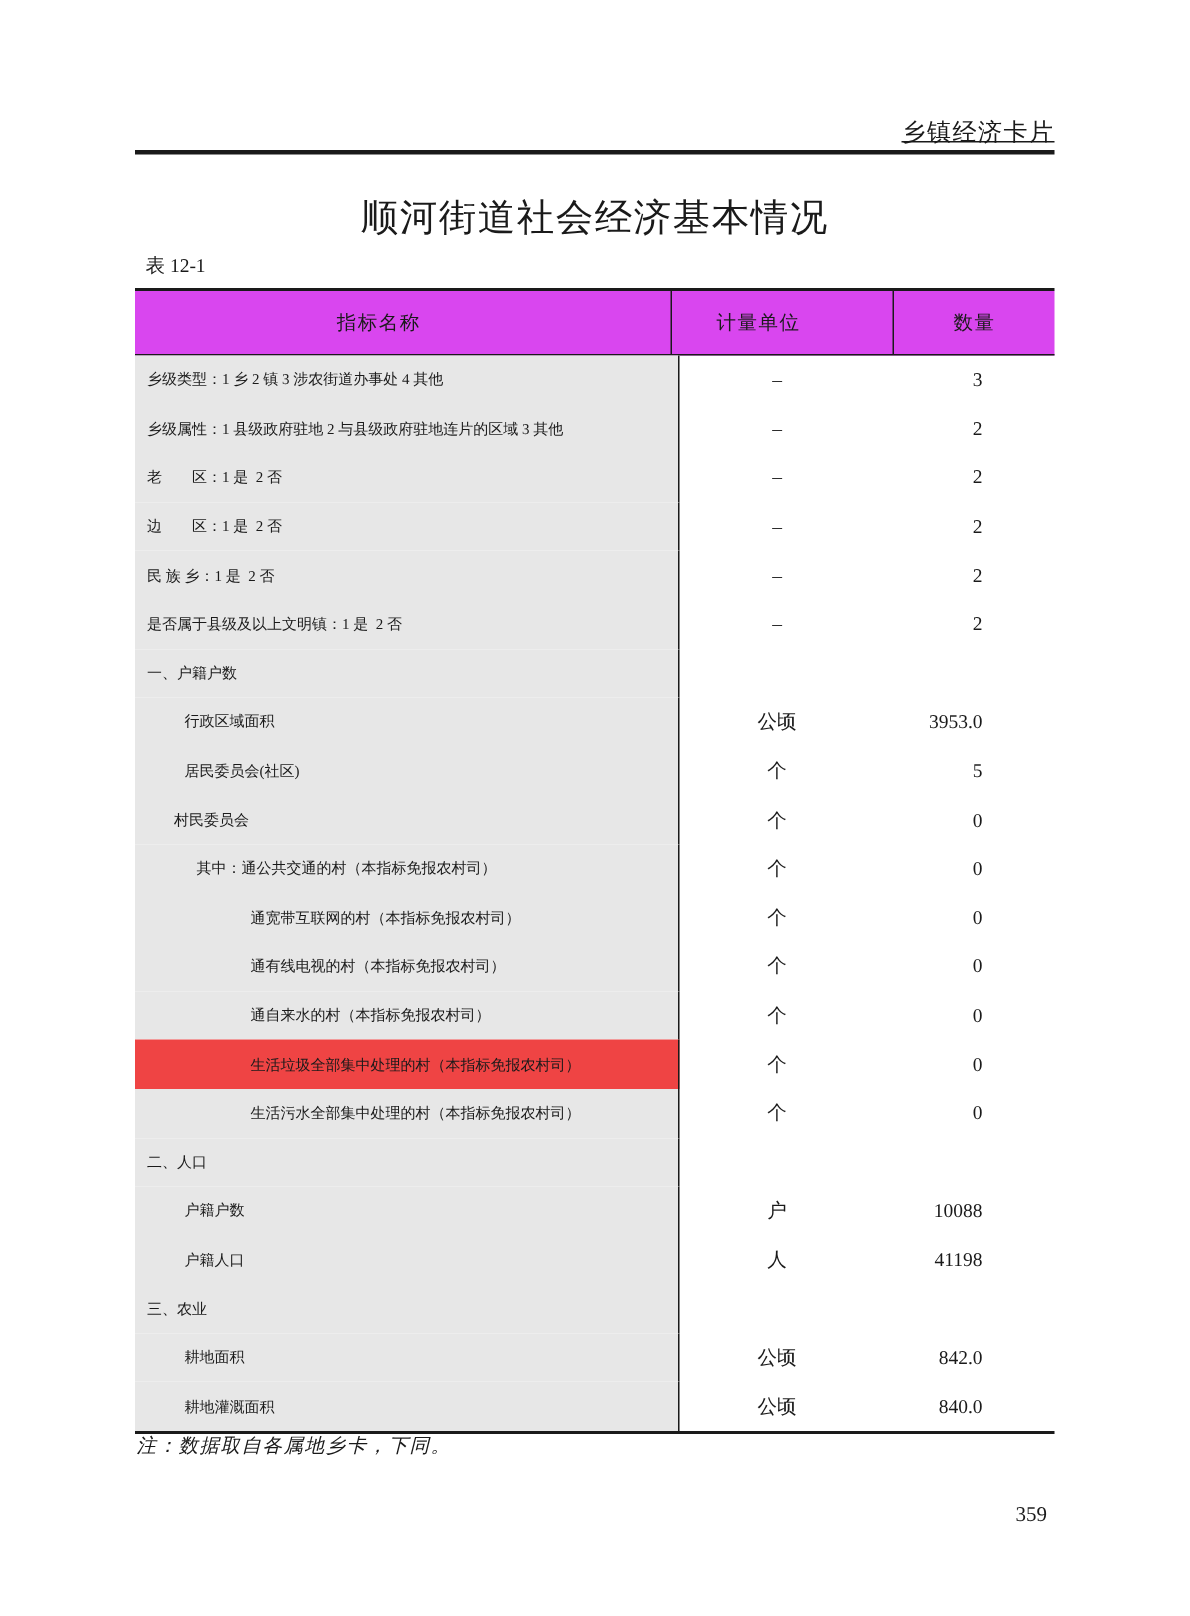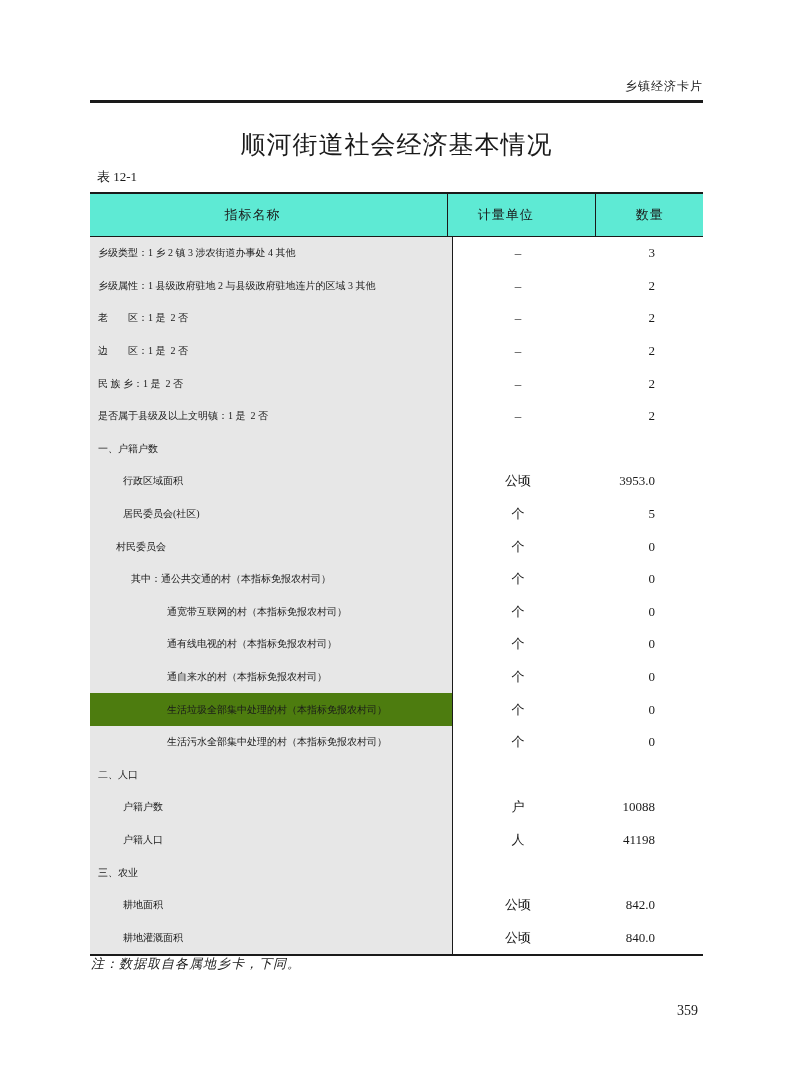--- a/index.html
+++ b/index.html
@@ -14,22 +14,23 @@
     height: 1077px;
     background: #ffffff;
     overflow: hidden;
   }
   .running-head {
     position: absolute;
     top: 78px;
     left: 90px;
     width: 613px;
     text-align: right;
-    font-size: 12px;
-    letter-spacing: 1px;
+    font-size: 16px;
+    letter-spacing: 1px;
+    text-decoration: underline;
   }
   .head-rule {
     position: absolute;
     top: 100px;
     left: 90px;
     width: 613px;
     height: 3px;
     background: #1a1a1a;
   }
   .doc-title {
@@ -127,21 +128,21 @@
 
   <div class="running-head">乡镇经济卡片</div>
 
   <div class="head-rule"></div>
 
   <h1 class="doc-title">顺河街道社会经济基本情况</h1>
 
   <div class="table-label">表 12-1</div>
 
   <div class="stat-table">
-    <div class="thead" style="background: #5eead4; gap: 32px;">
+    <div class="thead" style="background: #d946ef; gap: 32px;">
       <div class="hcell h-name">指标名称</div>
       <div class="hcell h-unit">计量单位</div>
       <div class="hcell h-qty">数量</div>
     </div>
     <div class="tbody" id="table-body">
   <div class="trow">
     <div class="cell name lvl-0" style="background: rgb(231, 231, 231);">乡级类型：1 乡 2 镇 3 涉农街道办事处 4 其他</div>
     <div class="cell unit">–</div>
     <div class="cell qty">3</div>
   </div>
@@ -218,21 +219,21 @@
     <div class="cell qty">0</div>
   </div>
 
   <div class="trow">
     <div class="cell name lvl-3" style="background: rgb(231, 231, 231);">通自来水的村（本指标免报农村司）</div>
     <div class="cell unit">个</div>
     <div class="cell qty">0</div>
   </div>
 
   <div class="trow">
-    <div class="cell name lvl-3" style="background: #4d7c0f;">生活垃圾全部集中处理的村（本指标免报农村司）</div>
+    <div class="cell name lvl-3" style="background: #ef4444;">生活垃圾全部集中处理的村（本指标免报农村司）</div>
     <div class="cell unit">个</div>
     <div class="cell qty">0</div>
   </div>
 
   <div class="trow">
     <div class="cell name lvl-3" style="background: rgb(231, 231, 231);">生活污水全部集中处理的村（本指标免报农村司）</div>
     <div class="cell unit">个</div>
     <div class="cell qty">0</div>
   </div>
 

